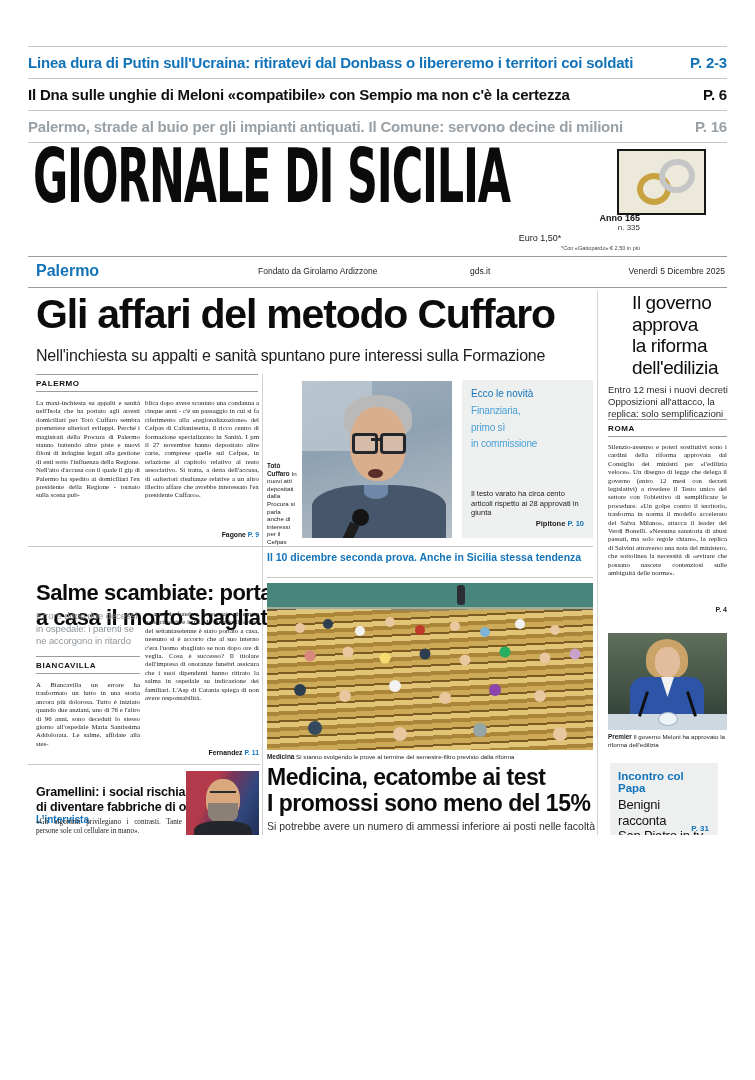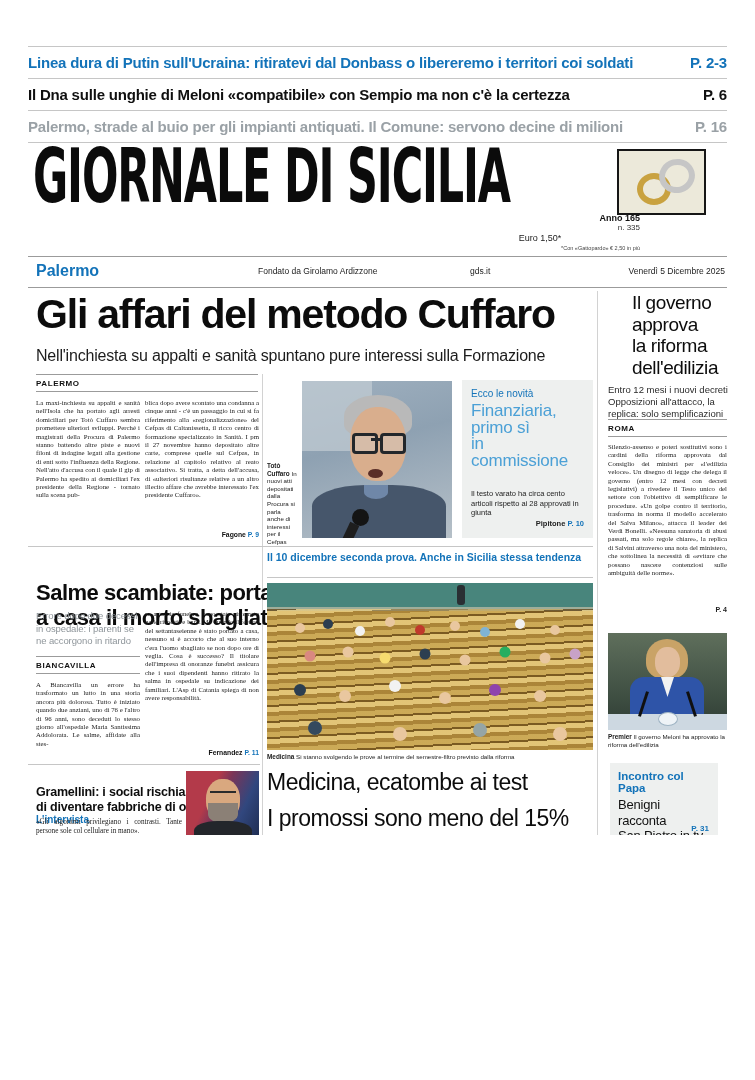--- a/index.html
+++ b/index.html
@@ -55,22 +55,22 @@
 
   .salmehead{position:absolute;left:36px;top:552px;font-size:22px;line-height:25px;
              font-weight:800;letter-spacing:-.5px;color:#0c0c0c;margin-top:28px;}
   .graysub{font-size:9.5px;line-height:12.5px;color:#8f969b;letter-spacing:-.1px;}
 
   .govhead{position:absolute;left:608px;top:292px;font-size:19px;line-height:21.5px;
            font-weight:400;letter-spacing:-.4px;color:#0c0c0c;margin-left:24px;}
   .govsub{position:absolute;left:608px;top:384px;font-size:9.5px;line-height:12px;color:#2a2a2a;}
 
   .medkick{position:absolute;left:267px;top:551px;font-size:10.5px;font-weight:bold;color:#1373b9;}
-  .medhead{position:absolute;left:267px;top:764px;font-size:23px;line-height:36px;
-           font-weight:400;letter-spacing:-.5px;color:#0c0c0c;}
+  .medhead{position:absolute;left:267px;top:764px;font-size:23px;line-height:26px;
+           font-weight:700;letter-spacing:-.5px;color:#0c0c0c;}
   .medsub{position:absolute;left:267px;top:820px;font-size:10.5px;color:#2f2f2f;}
 
   
   .ph{position:absolute;overflow:hidden;}
   .cuffaro{left:302px;top:381px;width:150px;height:157px;background:linear-gradient(165deg,#9fb0bf 0%,#8ea1b2 40%,#b6c0c8 100%);}
   .cuff-bld{position:absolute;left:0;top:0;width:70px;height:70px;background:#c3cdd4;opacity:.7;}
   .cuff-hair{position:absolute;left:42px;top:14px;width:68px;height:42px;background:#b9b9b9;border-radius:50% 50% 30% 30%;}
   .cuff-face{position:absolute;left:48px;top:26px;width:56px;height:74px;background:#d9ae8d;border-radius:46%;}
   .cuff-gl1,.cuff-gl2{position:absolute;top:52px;width:20px;height:15px;border:3px solid #23272b;border-radius:4px;background:rgba(210,215,220,.35);}
   .cuff-gl1{left:50px;} .cuff-gl2{left:78px;}
@@ -108,21 +108,21 @@
 
   .gram{left:186px;top:771px;width:73px;height:74px;background:linear-gradient(115deg,#b33a4a 0 32%,#7a3558 45%,#31477e 70%,#1d2a4d 100%);}
   .gram-head{position:absolute;left:20px;top:8px;width:34px;height:42px;background:#d9a87f;border-radius:46%;}
   .gram-beard{position:absolute;left:22px;top:32px;width:30px;height:20px;background:#8b8076;border-radius:0 0 45% 45%;}
   .gram-gl{position:absolute;left:24px;top:20px;width:26px;height:7px;border-top:2px solid #2b2b2b;}
   .gram-shirt{position:absolute;left:8px;top:50px;width:58px;height:24px;background:#23262b;border-radius:40% 40% 0 0;}
 
   
   .eccobox{position:absolute;left:462px;top:380px;width:131px;height:158px;background:#eef0ef;box-sizing:border-box;padding:8px 9px;}
   .ecco-kick{font-size:10px;font-weight:normal;color:#1373b9;}
-  .ecco-title{font-size:17px;line-height:16.5px;color:#4ba0d6;margin-top:4px;letter-spacing:-.2px;}
+  .ecco-title{font-size:10px;line-height:16.5px;color:#4ba0d6;margin-top:4px;letter-spacing:-.2px;}
   .ecco-body{position:absolute;left:9px;right:9px;bottom:10px;font-size:7.5px;line-height:9.5px;color:#222;}
   .papabox{position:absolute;left:610px;top:763px;width:108px;height:76px;background:#eef0ef;box-sizing:border-box;padding:7px 8px;}
   .papa-kick{font-size:11.5px;font-weight:bold;color:#1373b9;}
   .papa-title{font-size:13px;line-height:15.5px;color:#111;margin-top:3px;letter-spacing:-.2px;}
   .papa-page{position:absolute;right:9px;bottom:6px;font-size:8px;font-weight:bold;color:#1373b9;}
 
   .intkick{position:absolute;left:36px;top:814px;font-size:10px;font-weight:bold;color:#1373b9;}
   .inttitle{position:absolute;left:36px;top:785px;font-size:12.5px;line-height:14.5px;font-weight:bold;color:#0d0d0d;letter-spacing:-.2px;}
   .intbody{position:absolute;left:36px;top:818px;width:146px;font-family:"Liberation Serif",serif;font-size:7.2px;line-height:9px;color:#1a1a1a;text-align:justify;}
 
@@ -283,20 +283,21 @@
     <div class="lect-rows"></div>
     <div class="lect-fig"></div>
     <div class="lect-people"></div>
   </div>
   <div class="abs capt" style="left:267px;top:753px;width:326px;">
     <b>Medicina</b>
     <span>Si stanno svolgendo le prove al termine del semestre-filtro previsto dalla riforma</span>
   </div>
   <div class="medhead pre">Medicina, ecatombe ai test
 I promossi sono meno del 15%</div>
+  <div class="medsub">Si potrebbe avere un numero di ammessi inferiore ai posti nelle facoltà</div>
   <div class="abs" style="left:555px;top:836px;font-size:8px;font-weight:bold;color:#1373b9;width:38px;text-align:right;">P. 10</div>
 
   <div class="govhead pre">Il governo
 approva
 la riforma
 dell'edilizia</div>
   <div class="govsub pre">Entro 12 mesi i nuovi decreti
 Opposizioni all'attacco, la
 replica: solo semplificazioni</div>
   <div class="abs seclabel" style="left:608px;top:419px;width:119px;">ROMA</div>

